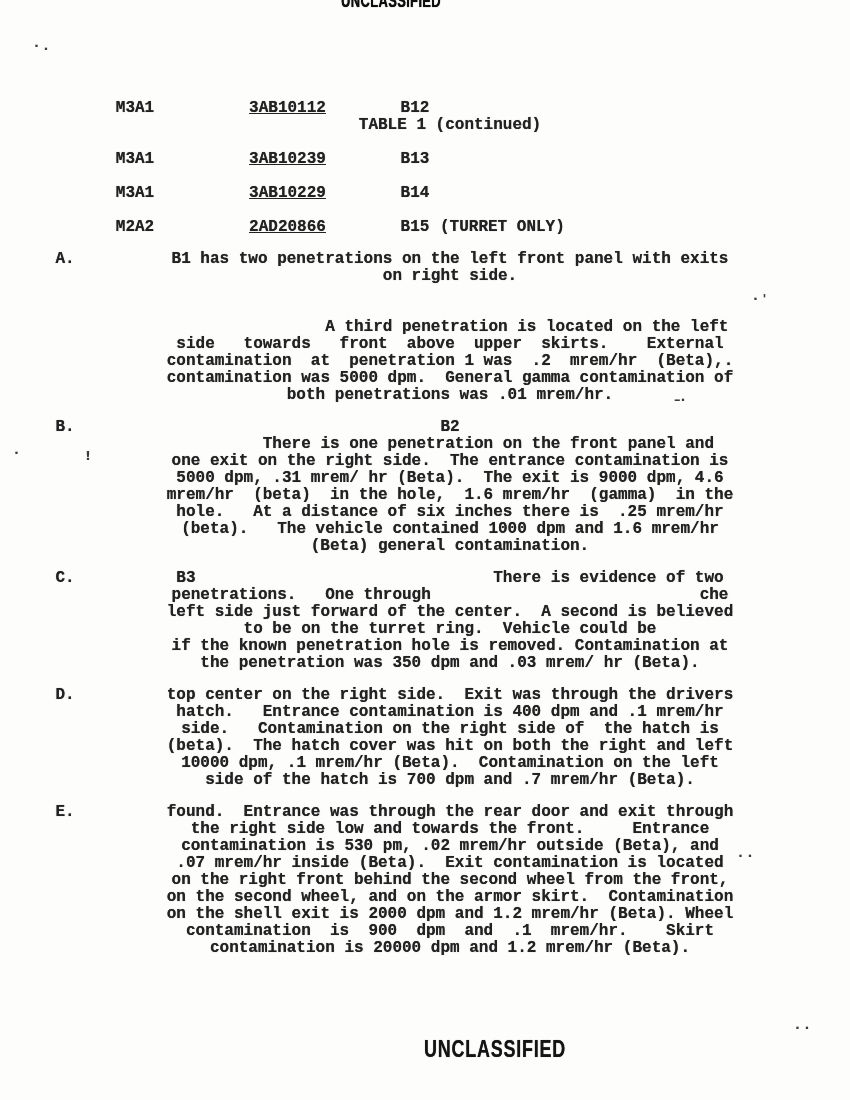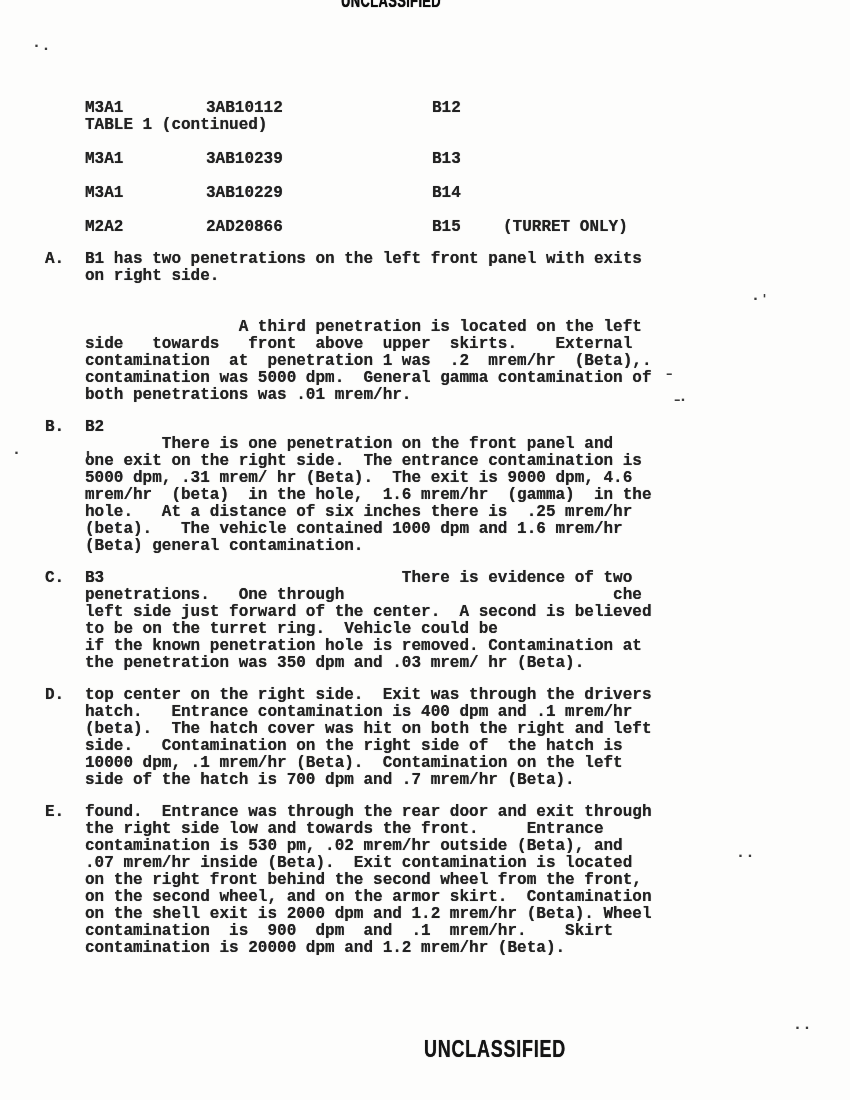--- a/index.html
+++ b/index.html
@@ -10,20 +10,21 @@
     background: #f4f4f2;
   }
   .page {
     position: relative;
     width: 850px; height: 1100px;
     background: #fdfdfc;
     overflow: hidden;
     font-family: "Liberation Mono", "DejaVu Sans Mono", monospace;
     font-weight: 700;
     color: #222;
+    text-align: center;
   }
   
   .header-stamp-clip {
     position: absolute; left: 341px; top: 0;
     width: 110px; height: 15px;
     overflow: hidden;
   }
   .header-stamp-inner {
     position: relative; top: -9px;
     display: inline-block;
@@ -33,23 +34,23 @@
     transform: scaleX(0.72); transform-origin: left top;
     text-shadow: 0 0 1px #000;
   }
   .content {
     position: absolute; left: 45px; top: 100px; width: 770px;
     font-size: 16px; line-height: 17px;
     text-shadow: 0 0 0.7px rgba(25,25,25,0.75);
   }
   .line { white-space: pre; min-height: 17px; }
   .table-block { margin-left: 40px; }
-  .trow { display: flex; gap: 21px; }
+  .trow { display: flex; }
   .t-model  { width: 100px; flex: none; white-space: pre; }
-  .t-serial { width: 205px; flex: none; white-space: pre; }
+  .t-serial { width: 205px; flex: none; white-space: pre; text-decoration: underline; }
   .t-code   { width: 50px;  flex: none; white-space: pre; }
   .t-note   { white-space: pre; }
   .section { display: flex; margin-top: 15px; }
   .letter { width: 40px; flex: none; }
   .sec-body { flex: 1; }
   .footer-stamp {
     position: absolute; left: 424px; top: 1036px;
     font-family: "Liberation Sans", sans-serif;
     font-weight: 700; font-size: 23px; letter-spacing: 1px;
     color: #141414;
@@ -140,22 +141,22 @@
             <div class="line">to be on the turret ring.  Vehicle could be</div>
             <div class="line">if the known penetration hole is removed. Contamination at</div>
             <div class="line">the penetration was 350 dpm and .03 mrem/ hr (Beta).</div>
           </div>
         </div>
         <div class="section">
           <span class="letter">D.</span>
           <div class="sec-body">
             <div class="line">top center on the right side.  Exit was through the drivers</div>
             <div class="line">hatch.   Entrance contamination is 400 dpm and .1 mrem/hr</div>
+            <div class="line">side.   Contamination on the right side of  the hatch is</div>
             <div class="line">(beta).  The hatch cover was hit on both the right and left</div>
-            <div class="line">side.   Contamination on the right side of  the hatch is</div>
             <div class="line">10000 dpm, .1 mrem/hr (Beta).  Contamination on the left</div>
             <div class="line">side of the hatch is 700 dpm and .7 mrem/hr (Beta).</div>
           </div>
         </div>
         <div class="section">
           <span class="letter">E.</span>
           <div class="sec-body">
             <div class="line">found.  Entrance was through the rear door and exit through</div>
             <div class="line">the right side low and towards the front.     Entrance</div>
             <div class="line">contamination is 530 pm, .02 mrem/hr outside (Beta), and</div>

